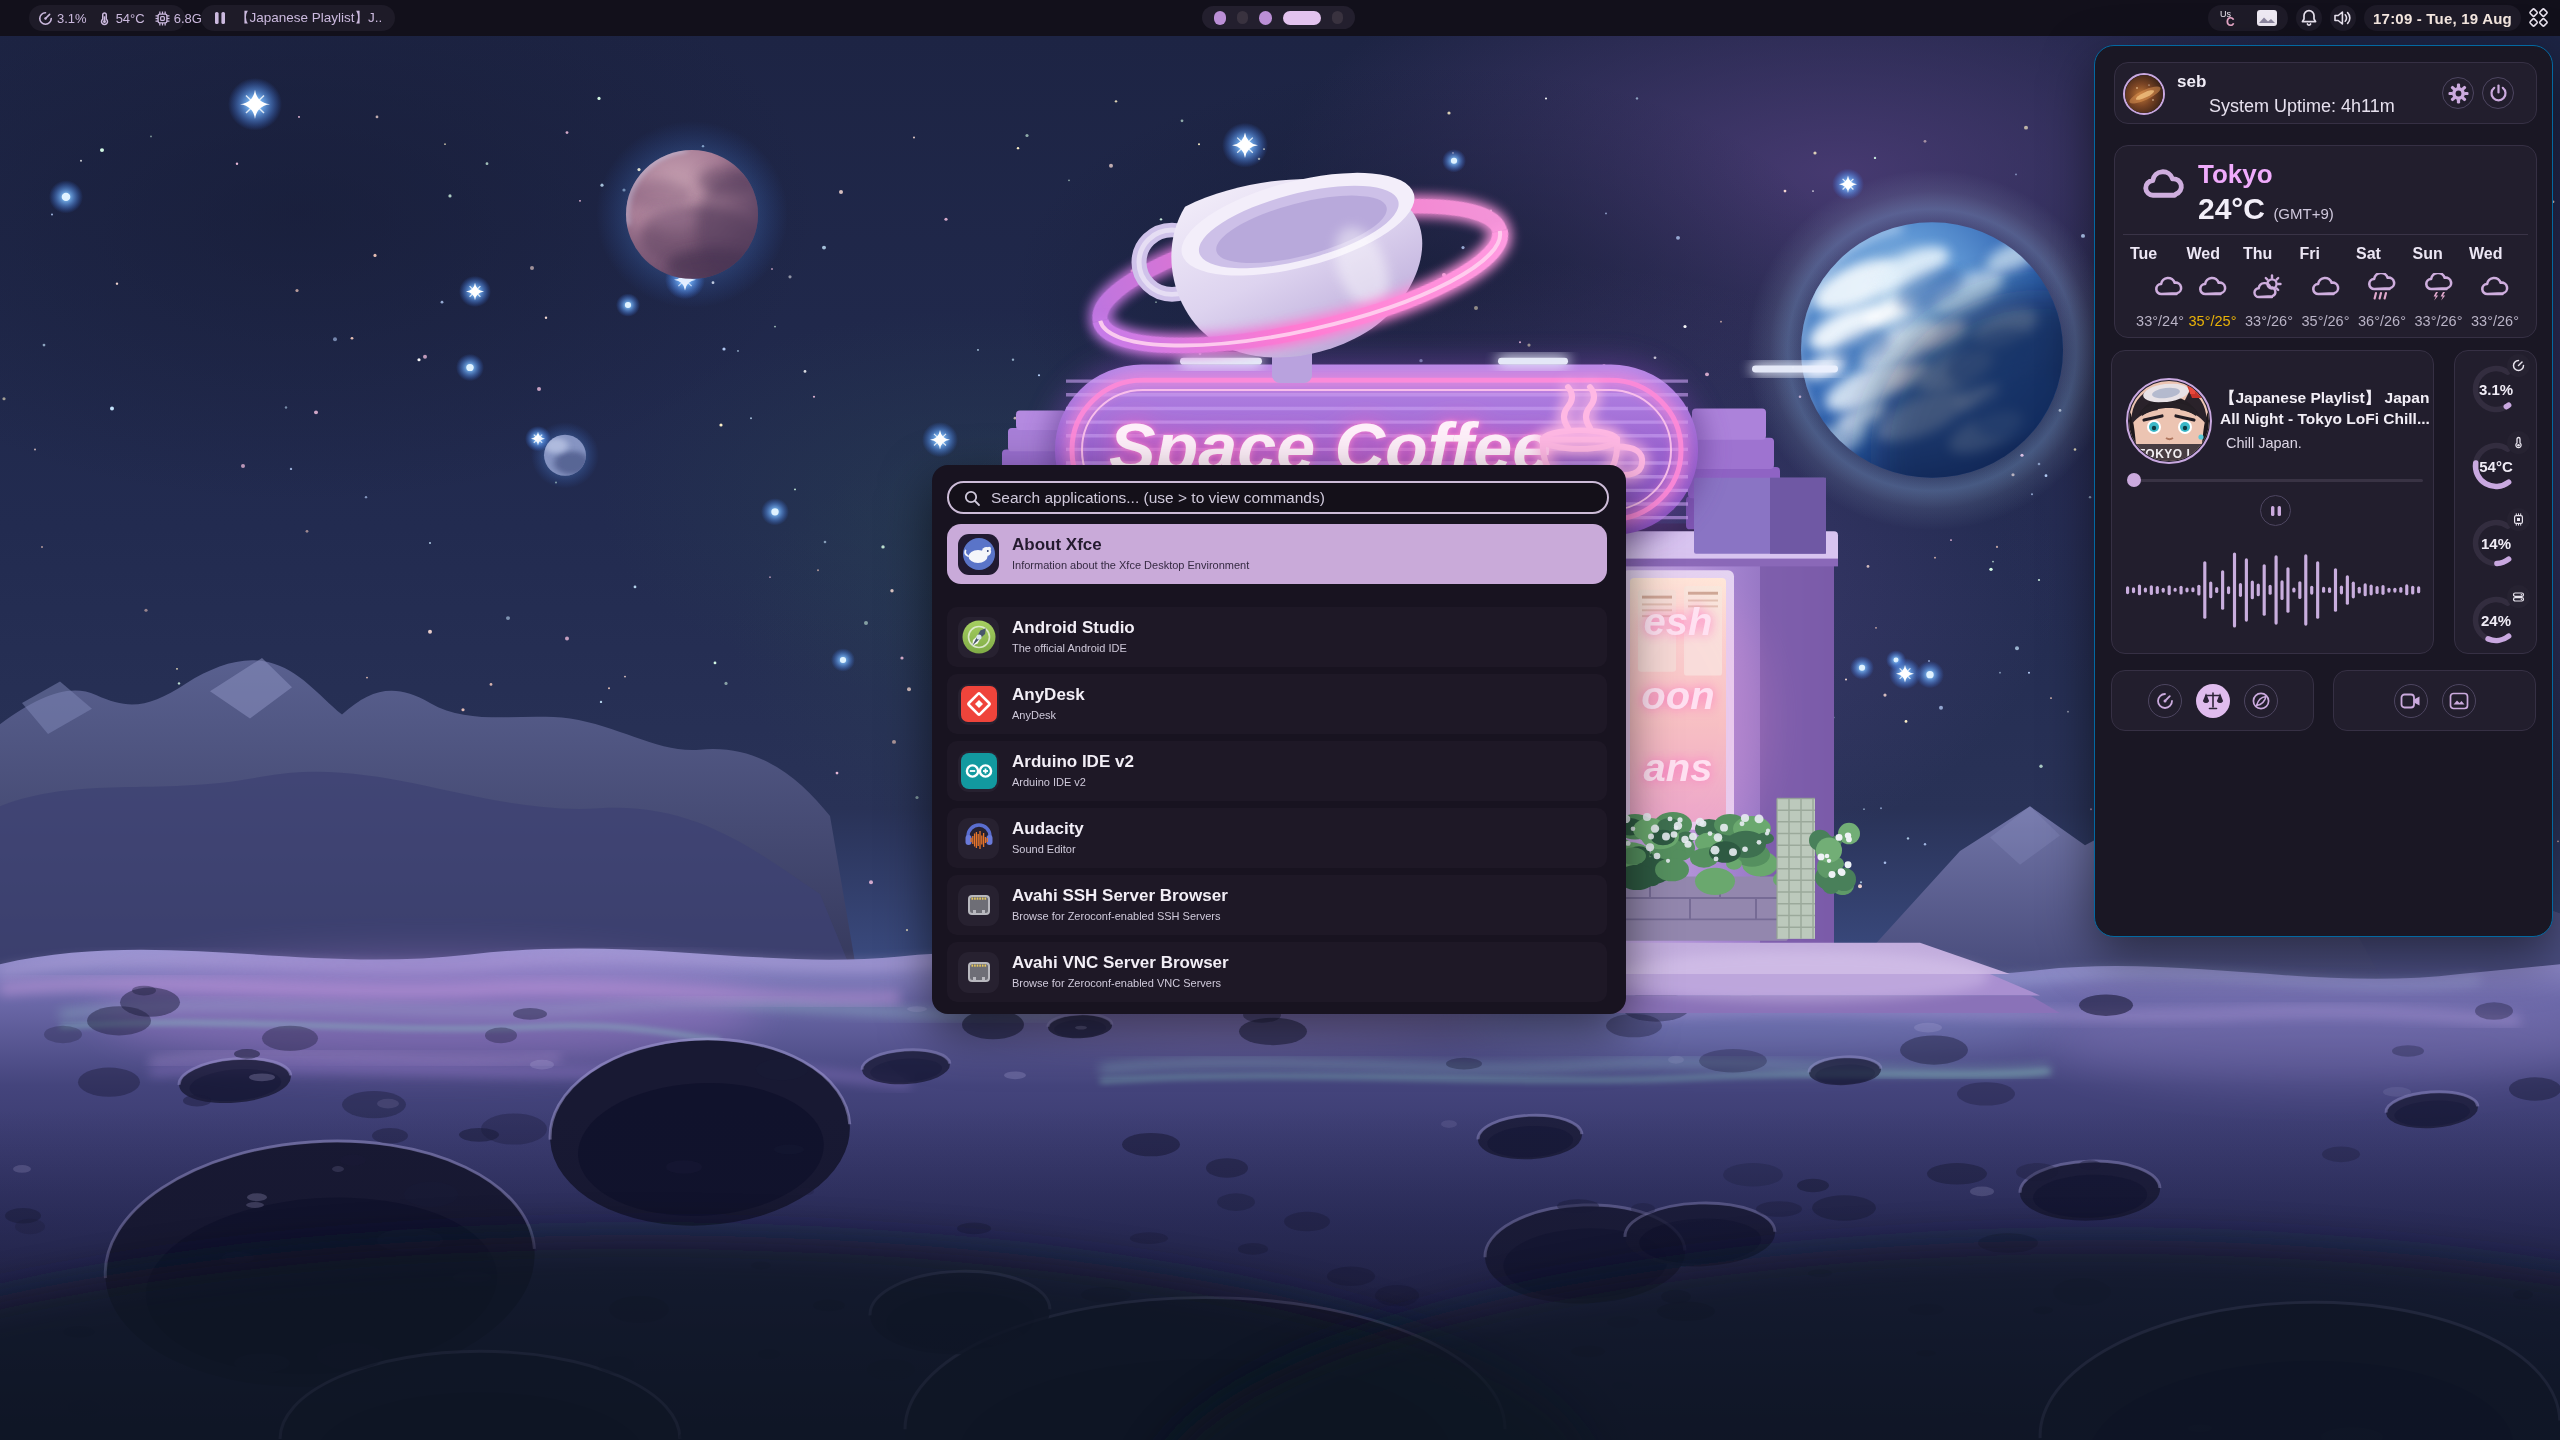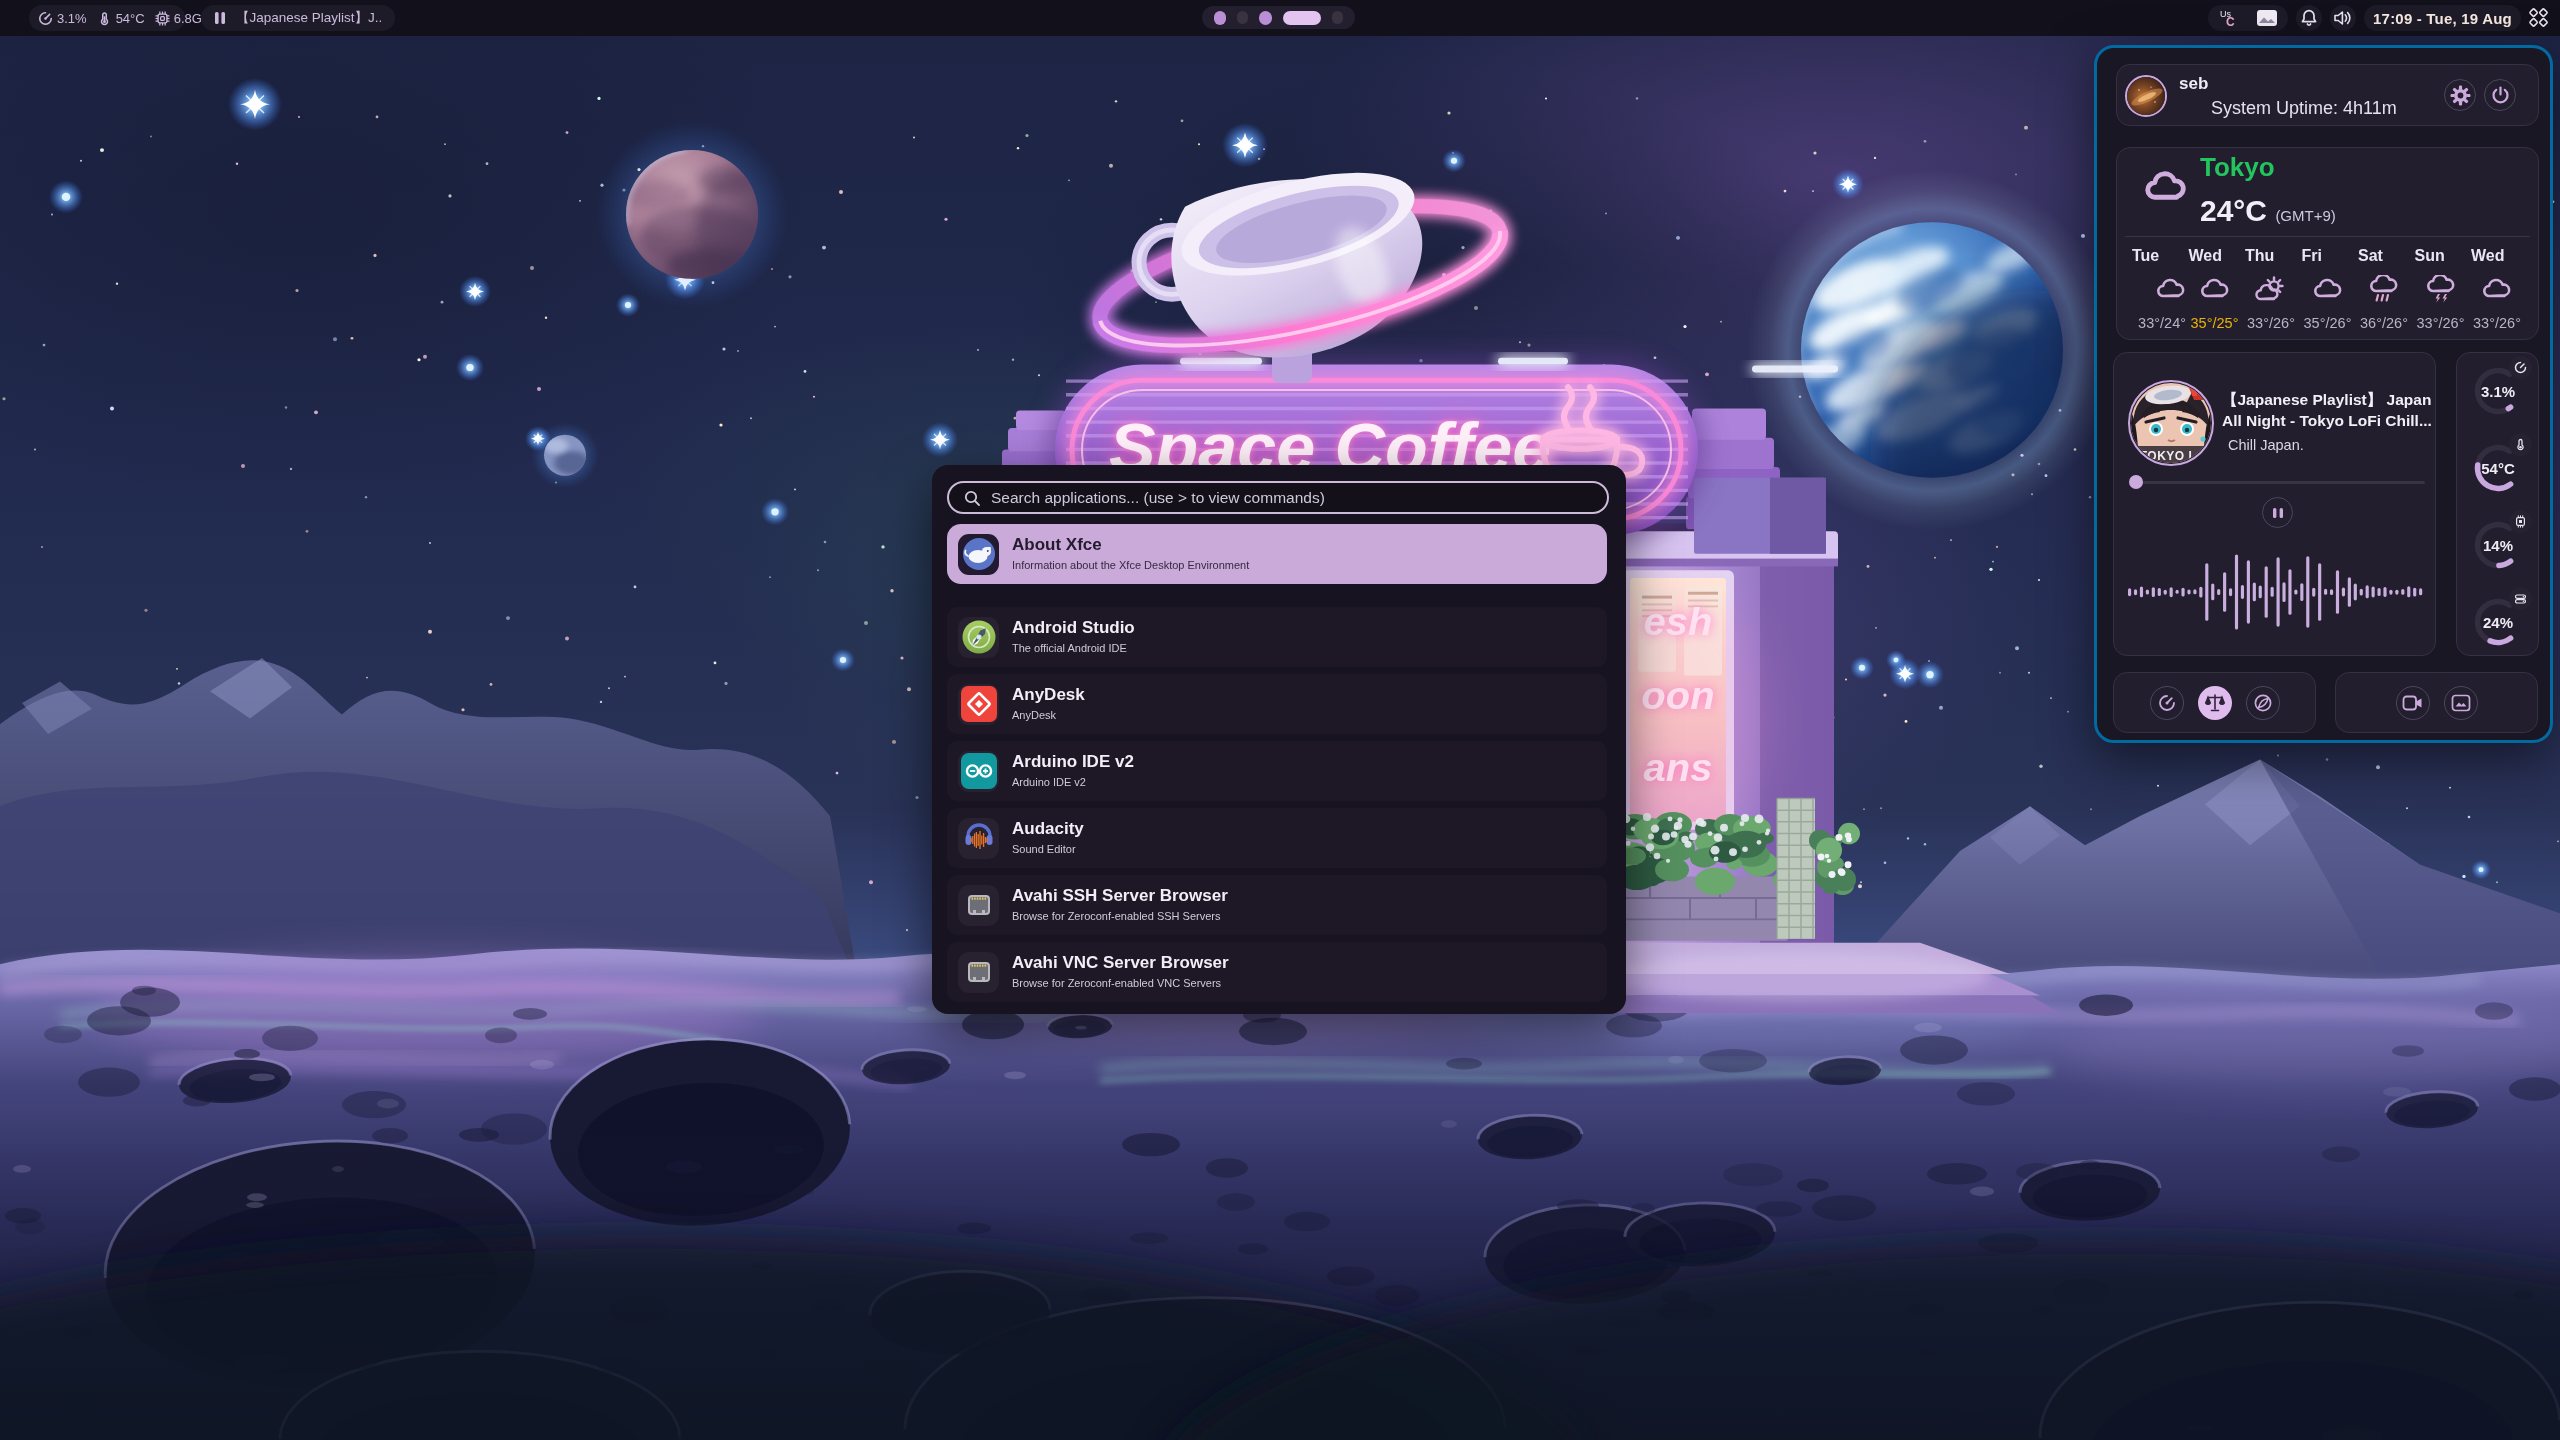--- a/index.html
+++ b/index.html
@@ -20,22 +20,22 @@
 .row.hl { background:#c9aad9; border-radius:14px; }
 .ric { width:41px; height:41px; border-radius:11px; margin-left:11px; background:#272130;
   display:flex; align-items:center; justify-content:center; flex:0 0 auto; }
 .row.hl .ric { background:#211a31; }
 .rtxt { margin-left:13px; }
 .rt1 { font-size:17px; font-weight:bold; color:#f2eef6; line-height:22px; }
 .rt2 { font-size:11px; color:#cfc9da; line-height:19px; }
 .row.hl .rt1 { color:#241b2f; }
 .row.hl .rt2 { color:#352a42; }
 
-#panel { position:absolute; left:2094px; top:45px; width:459px; height:698px;
-  background:#1a1724; border:3px solid #0369a1; border-radius:20px; box-shadow:0 18px 50px rgba(0,0,0,0.5); }
+#panel { position:absolute; left:2094px; top:45px; width:459px; height:892px;
+  background:#1a1724; border:1px solid #0369a1; border-radius:20px; box-shadow:0 18px 50px rgba(0,0,0,0.5); }
 .card { position:absolute; background:#221e2d; border:1px solid #363044; border-radius:14px; }
 .circbtn { border:1.5px solid #4d4560; border-radius:50%; display:flex; align-items:center; justify-content:center; }
 </style></head><body>
 <svg id="bg" width="2560" height="1440" viewBox="0 0 2560 1440" preserveAspectRatio="none">
     <defs>
 <linearGradient id="sky" x1="0" y1="0" x2="0" y2="1">
   <stop offset="0" stop-color="#1d2444"></stop>
   <stop offset="0.35" stop-color="#222b50"></stop>
   <stop offset="0.55" stop-color="#293257"></stop>
   <stop offset="0.66" stop-color="#3a4a7e"></stop>
@@ -1449,21 +1449,21 @@
           <path d="M10.5 2.5 v 7" stroke="#cbaade" stroke-width="2.2" stroke-linecap="round"></path>
           <path d="M6.2 4.8 a 7 7 0 1 0 8.6 0" stroke="#cbaade" stroke-width="2.2" fill="none" stroke-linecap="round"></path>
         </svg>
       </div>
   </div>
 
   <div class="card" style="left:19px; top:99px; width:423px; height:193px;">
     <div style="position:absolute; left:27px; top:22px;"><svg width="46" height="36" viewBox="0 0 46 37" style="">
           <path d="M11 28 a 7.5 7.5 0 0 1 -0.6 -15 a 10.5 10.5 0 0 1 20.4 -1.8 a 8 8 0 0 1 3.3 15.6 a 4 4 0 0 1 -1.1 1.2 Z M 11 28 h 22" stroke="#cfaede" stroke-width="5" fill="none" stroke-linejoin="round" stroke-linecap="round"></path>
         </svg></div>
-    <div style="position:absolute; left:83px; top:4px; font-size:26px; font-weight:bold; color:#22c55e;">Tokyo</div>
+    <div style="position:absolute; left:83px; top:13px; font-size:26px; font-weight:bold; color:#f0abfc;">Tokyo</div>
     <div style="position:absolute; left:83px; top:46px; font-size:30px; font-weight:bold; color:#f2eef8;">24°C <span style="font-size:15px; font-weight:normal; color:#cfc8dc;">(GMT+9)</span></div>
     <div style="position:absolute; left:8px; right:8px; top:88px; border-top:1px solid #3a3447;"></div>
     <div style="position:absolute; left:13px; right:13px; top:99px; display:flex; justify-content:space-between;">
         <div style="width:56px; display:flex; flex-direction:column; align-items:flex-end;">
   <div style="font-size:16px; font-weight:bold; color:#ece6f4; align-self:flex-start; margin-left:2px;">Tue</div>
   <div style="height:34px; display:flex; align-items:center; margin-top:8px;">
             <svg width="30" height="26" viewBox="0 0 30 26" style="">
               <path d="M7.5 19 a 5 5 0 0 1 -0.4 -10 a 7 7 0 0 1 13.6 -1.2 a 5.3 5.3 0 0 1 2.2 10.4 Z M 7.5 19 h 15" stroke="#cfaede" stroke-width="2.6" fill="none" stroke-linejoin="round" stroke-linecap="round"></path>
             </svg>
           </div>

